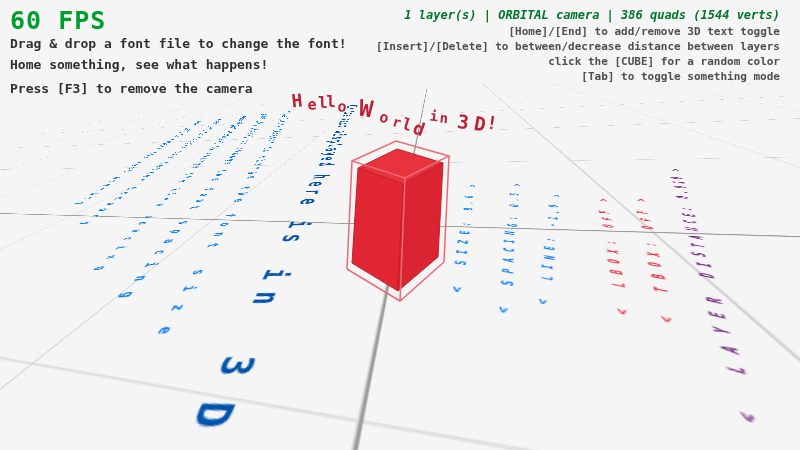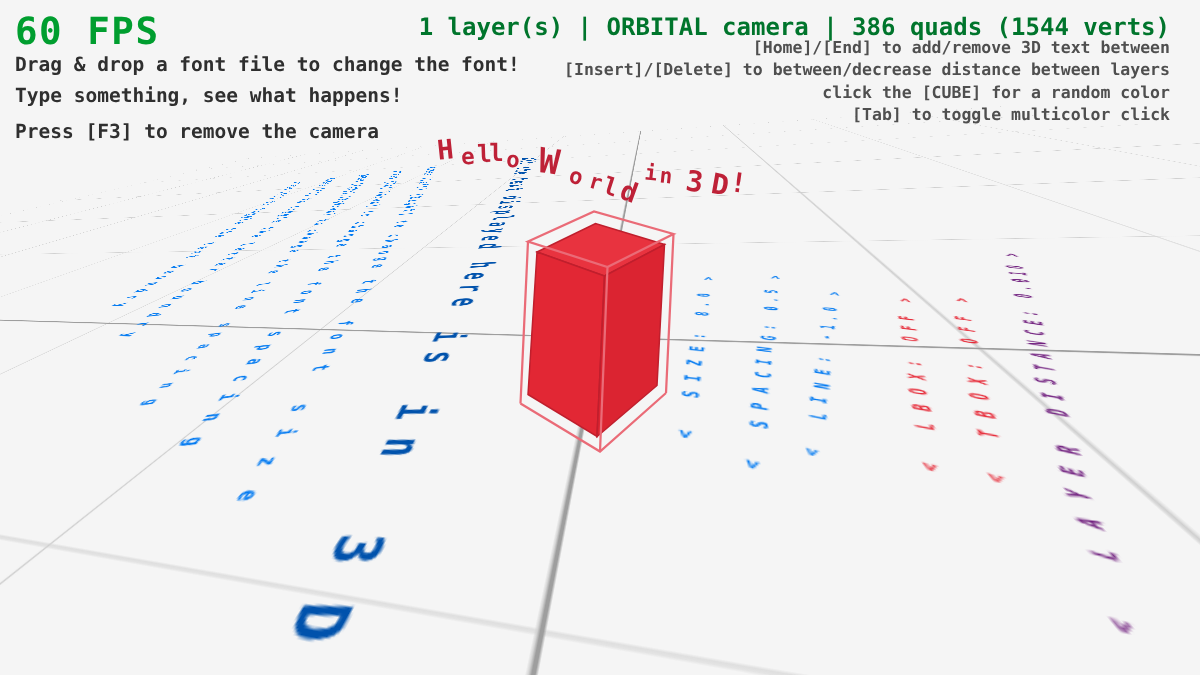--- a/index.html
+++ b/index.html
@@ -30,21 +30,21 @@
   .tchar { position:absolute; font-weight:bold; line-height:1; color:var(--title-red,#be2137); }
   
   #cube-svg { position:absolute; left:0; top:0; }
   
   .hud { position:absolute; inset:0; pointer-events:none;padding-left:39px; }
   .fps { position:absolute; left:10px; top:6px; font-size:25px; font-weight:bold; letter-spacing:1px; color:var(--fps-green,#009e2f); }
   .hud-left { position:absolute; left:10px; top:0; }
   .hud-left div { position:absolute; left:0; width:500px; font-size:13px; font-weight:bold; color:var(--hud-text,#2f2f2f); white-space:nowrap; }
   .hud-right { position:absolute; right:20px; top:0; text-align:right; }
   .hud-right div { position:absolute; right:0; width:760px; font-size:11px; font-weight:bold; color:var(--hud-gray,#4f4f4f); white-space:nowrap; }
-  .hud-right .status { color:var(--status-green,#00752c); font-size:16px; }
+  .hud-right .status { color:var(--status-green,#00752c); font-size:12px;font-style:italic; }
 </style>
 </head>
 <body>
 
 <div class="stage">
 
   <div class="roll">
     <div class="persp">
       <div class="plane">
         <div class="axis-u"></div>
@@ -387,24 +387,24 @@
       <span class="tchar" style="left: 444px; top: 118px; font-size: 14px; transform: translate(-50%, -50%) rotate(6deg);">n</span>
       <span class="tchar" style="left: 463px; top: 122px; font-size: 19px; transform: translate(-50%, -50%) rotate(8deg);">3</span>
       <span class="tchar" style="left: 480px; top: 124px; font-size: 19px; transform: translate(-50%, -50%) rotate(10deg);">D</span>
       <span class="tchar" style="left: 492px; top: 123px; font-size: 18px; transform: translate(-50%, -50%) rotate(8deg);">!</span>
     </div>
 
   <div class="hud">
     <div class="fps">60 FPS</div>
     <div class="hud-left">
       <div style="top:36px">Drag &amp; drop a font file to change the font!</div>
-      <div style="top:57px">Type something, see what happens!</div>
+      <div style="top:57px">Home something, see what happens!</div>
       <div style="top:81px">Press [F3] to remove the camera</div>
     </div>
     <div class="hud-right">
       <div class="status" style="top:8px">1 layer(s) | ORBITAL camera |  386 quads (1544 verts)</div>
-      <div style="top:25px">[Home]/[End] to add/remove 3D text between</div>
+      <div style="top:25px">[Home]/[End] to add/remove 3D text toggle</div>
       <div style="top:40px">[Insert]/[Delete] to between/decrease distance between layers</div>
       <div style="top:55px">click the [CUBE] for a random color</div>
-      <div style="top:70px">[Tab] to toggle multicolor click</div>
+      <div style="top:70px">[Tab] to toggle something mode</div>
     </div>
   </div>
 </div>
 
 </body></html>

